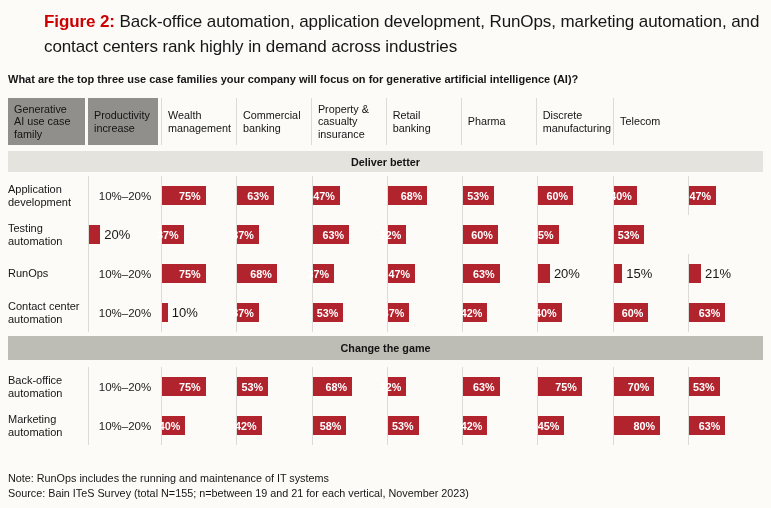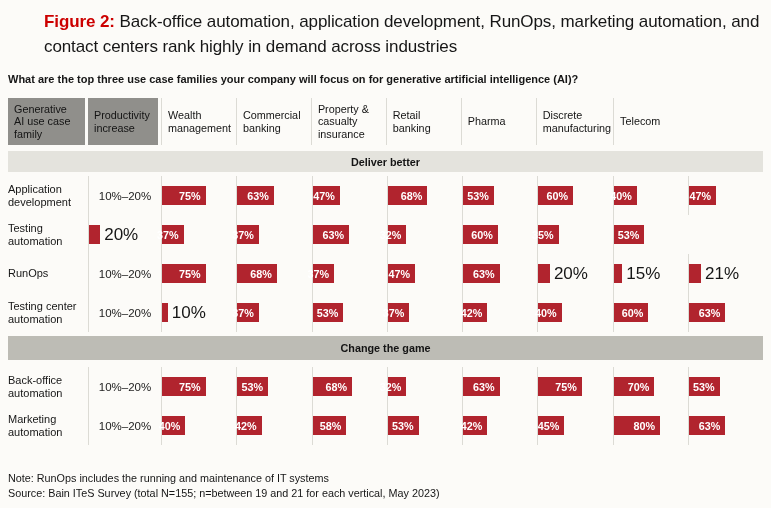--- a/index.html
+++ b/index.html
@@ -33,21 +33,21 @@
   .band-light{background:var(--band-deliver-bg);margin-bottom:4px;}
   .band-dark{background:var(--band-change-bg);height:24px;margin-top:4px;margin-bottom:7px;}
   .row{height:39px;}
   .cell{height:100%;display:flex;align-items:center;}
   .rlabel{font-size:11px;line-height:13px;padding-right:4px;}
   .prod{justify-content:center;font-size:11.5px;color:#222;border-left:1px solid var(--separator);}
   .barcell{border-left:1px solid var(--separator);padding-right:16px;}
   .bar{height:19px;background:var(--bar-red);display:flex;align-items:center;
        justify-content:flex-end;flex:none;}
   .inlbl{color:#ffffff;font-size:10.8px;font-weight:bold;padding-right:5px;white-space:nowrap;}
-  .outlbl{font-size:17px;color:#161616;margin-left:4px;white-space:nowrap;}
+  .outlbl{font-size:13px;color:#161616;margin-left:4px;white-space:nowrap;}
   .footer{margin-top:26px;font-size:10.8px;line-height:14.5px;}
 </style>
 </head>
 <body>
 
 <div class="wrap">
   <div class="title">
     <span class="fig-label">Figure 2:</span>
     <span>Back-office automation, application development, RunOps, marketing automation, and contact centers rank highly in demand across industries</span>
   </div>
@@ -191,21 +191,21 @@
           <div class="cell barcell">
             <div class="bar" style="width: 15%;"></div>
             <span class="outlbl">15%</span>
           </div>
           <div class="cell barcell">
             <div class="bar" style="width: 21%;"></div>
             <span class="outlbl">21%</span>
           </div>
         </div>
         <div class="grid row">
-          <div class="cell rlabel">Testing center automation</div>
+          <div class="cell rlabel">Contact center automation</div>
           <div class="cell prod">10%–20%</div>
           <div class="cell barcell">
             <div class="bar" style="width: 10%;"></div>
             <span class="outlbl">10%</span>
           </div>
           <div class="cell barcell">
             <div class="bar" style="width: 37%;">
               <span class="inlbl">37%</span>
             </div>
           </div>
@@ -327,15 +327,15 @@
             <div class="bar" style="width: 63%;">
               <span class="inlbl">63%</span>
             </div>
           </div>
         </div>
       </div>
   </div>
 
   <div class="footer">
     <div>Note: RunOps includes the running and maintenance of IT systems</div>
-    <div>Source: Bain ITeS Survey (total N=155; n=between 19 and 21 for each vertical, May 2023)</div>
+    <div>Source: Bain ITeS Survey (total N=155; n=between 19 and 21 for each vertical, November 2023)</div>
   </div>
 </div>
 
 </body></html>

